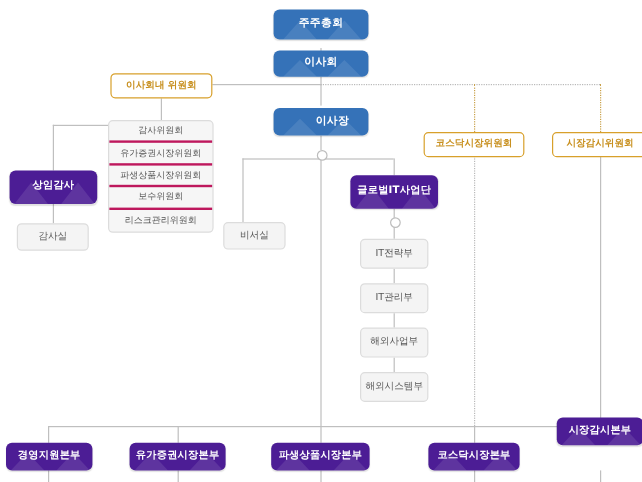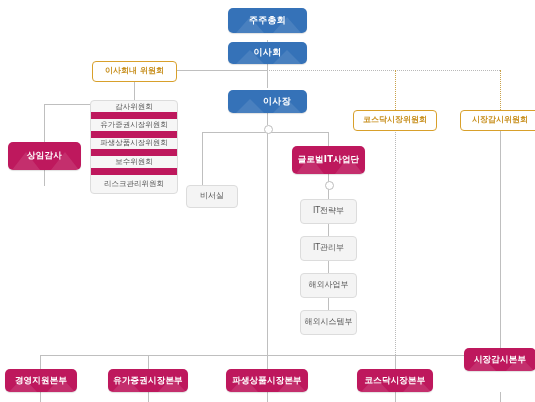--- a/index.html
+++ b/index.html
@@ -29,21 +29,21 @@
     background:#3572b8;
     color:#ffffff;
     font-size:9px;
     font-weight:bold;
     letter-spacing:.3px;
     box-shadow:0 1px 1px rgba(0,0,0,.12);
     align-items:center;
   }
   
   .n-cyan{
-    background:#be185d;
+    background:#4c1d95;
     color:#ffffff;
     font-size:8.5px;
     font-weight:bold;
     letter-spacing:.2px;
     box-shadow:0 1px 1px rgba(0,0,0,.12);
   }
   
   .n-orange{
     background:#ffffff;
     color:#c8901f;
@@ -69,21 +69,21 @@
     border-radius:4px;
     z-index:5;
     overflow:hidden;
   }
   .list-item{
     box-sizing:border-box;
     height:18.4px;
     display:flex;align-items:center;justify-content:center;
     font-size:7.5px;
     color:#555555;
-    border-bottom:7px solid #be185d;
+    border-bottom:2px solid #be185d;
     white-space:nowrap;
   }
   .list-item:last-child{border-bottom:none;}
 
   
   .ln{position:absolute;background:#bfbfbf;z-index:1;}
   .lh{height:1px;}
   .lv{width:1px;}
   .dot-h{
     position:absolute;height:0;border-top:1px dotted #b9b9b9;z-index:1;
@@ -198,20 +198,23 @@
     <div class="list-item">보수위원회</div>
     <div class="list-item">리스크관리위원회</div>
   </div>
 
   <div class="node n-cyan" style="left:8px;top:142px;width:73px;height:28px;">
     <span class="tri" style="left:4px;border-bottom-width:18px;"></span>
     <span class="tri" style="right:2px;border-bottom-width:18px;"></span>
     <span style="position:relative;z-index:2;">상임감사</span>
   </div>
 
+  <div class="node n-gray" style="left:14px;top:186px;width:60px;height:23px;">
+    <span>감사실</span>
+  </div>
 
   <div class="node n-gray" style="left:186px;top:185px;width:52px;height:23px;">
     <span>비서실</span>
   </div>
 
   <div class="node n-cyan" style="left:292px;top:146px;width:73px;height:28px;">
     <span class="tri" style="left:4px;border-bottom-width:18px;"></span>
     <span class="tri" style="right:2px;border-bottom-width:18px;"></span>
     <span style="position:relative;z-index:2;">글로벌IT사업단</span>
   </div>

